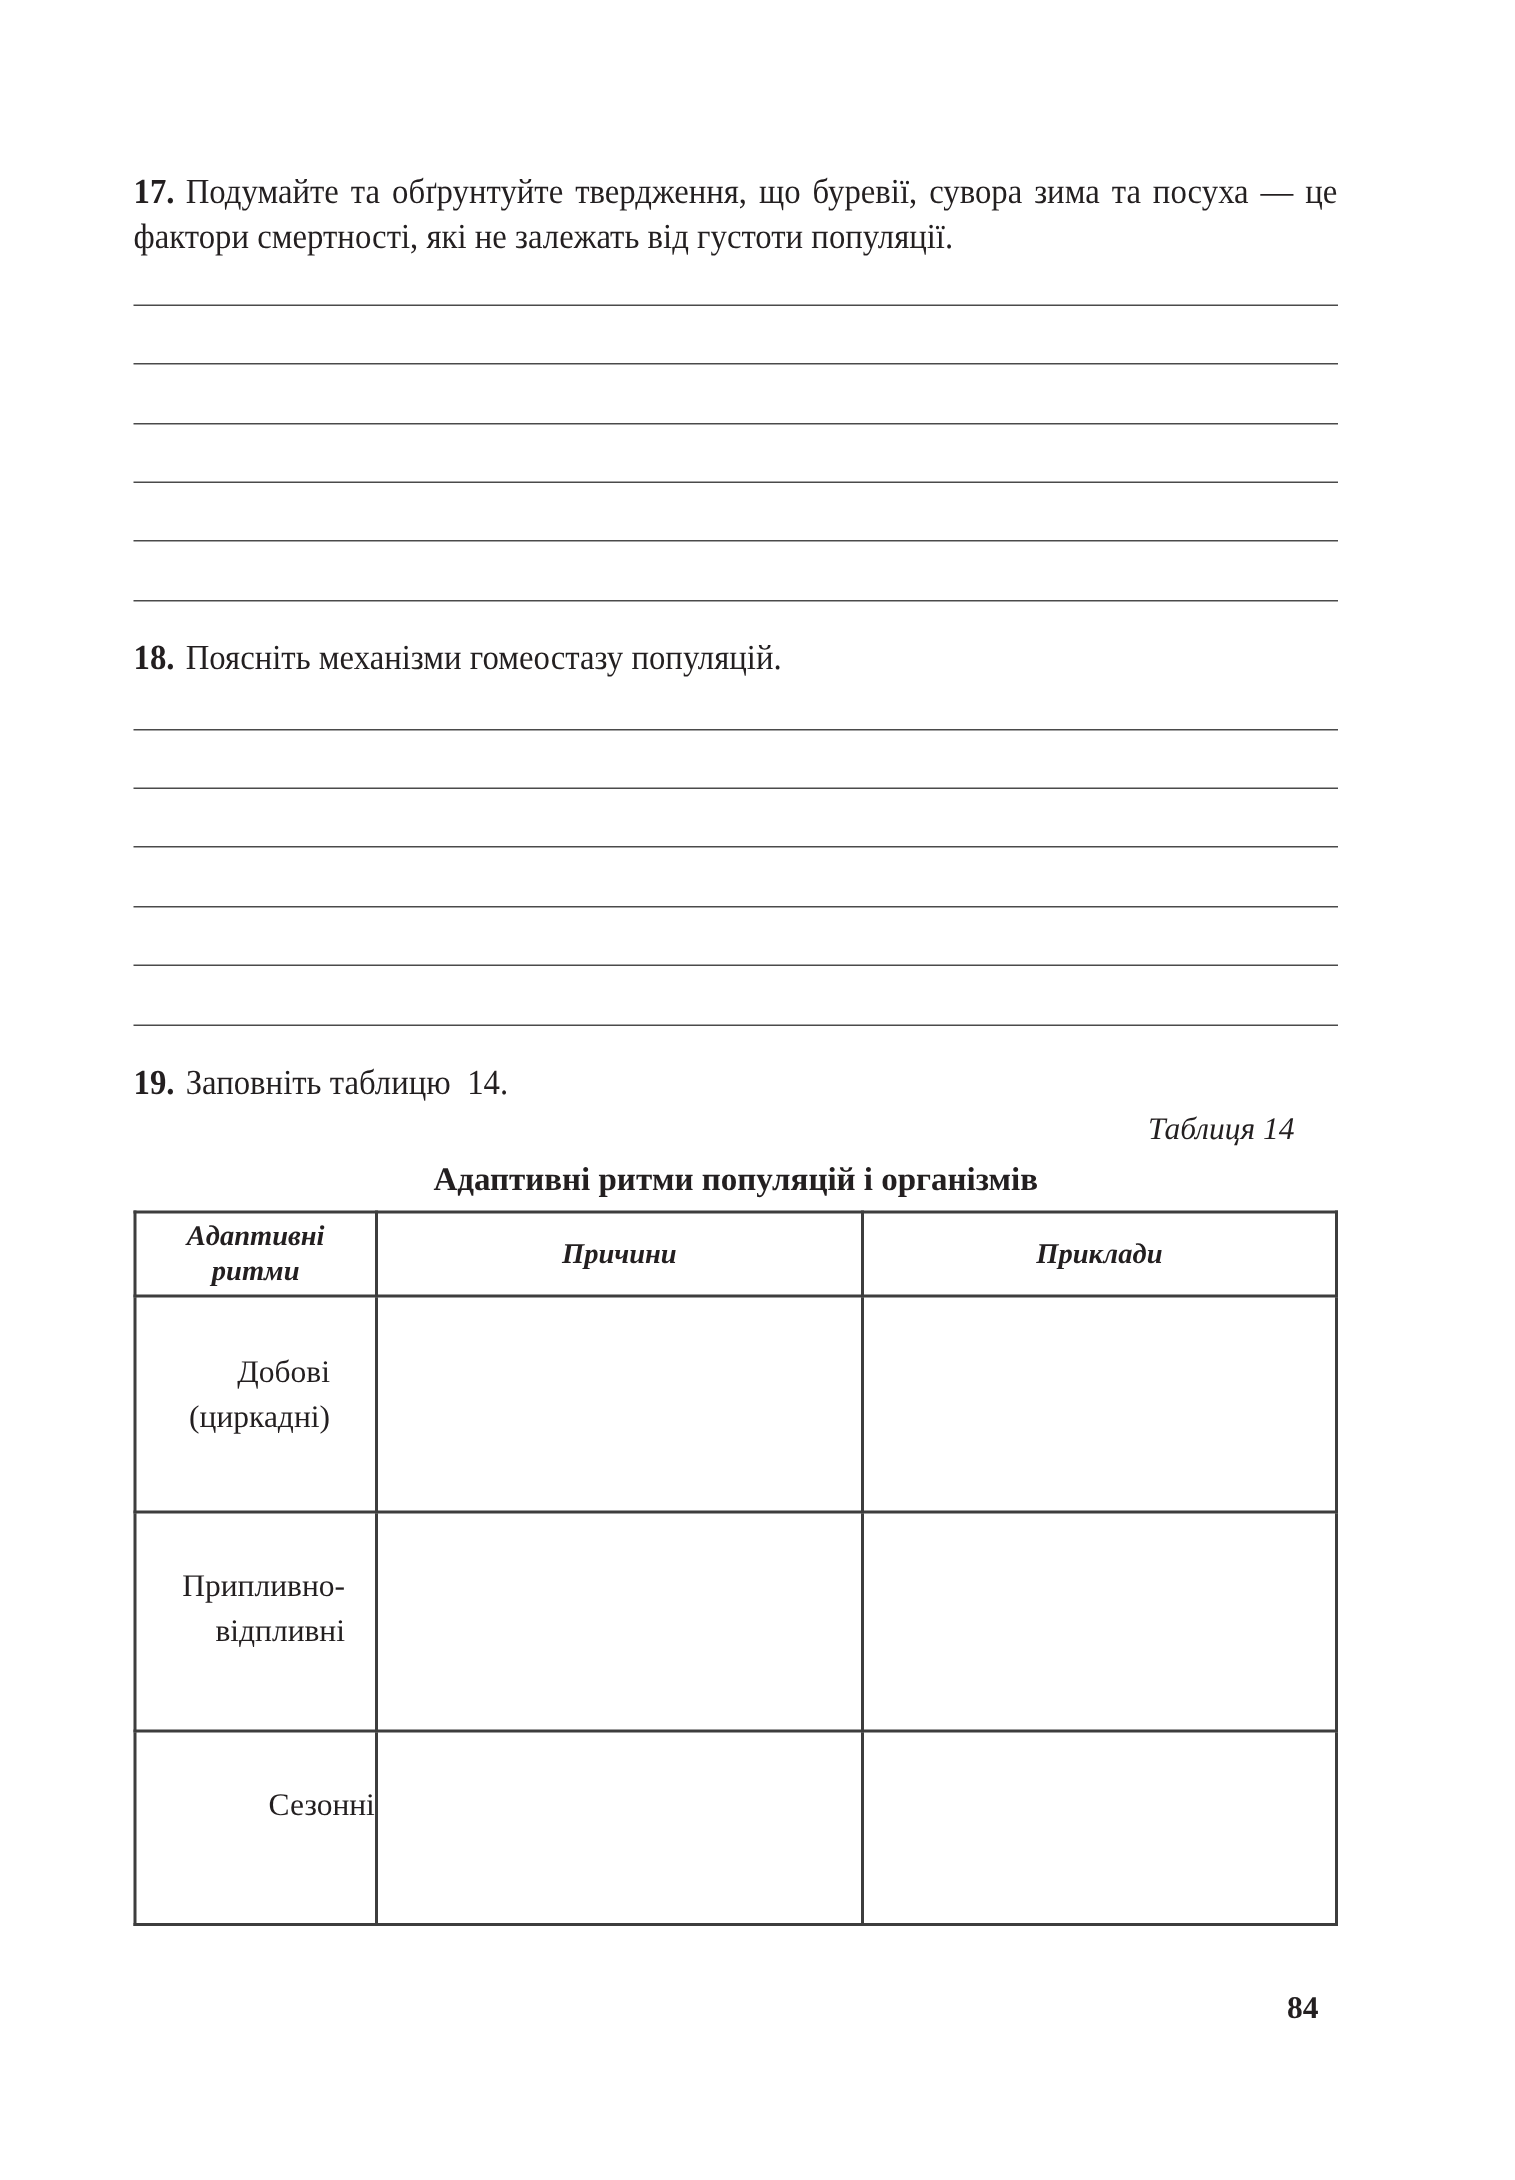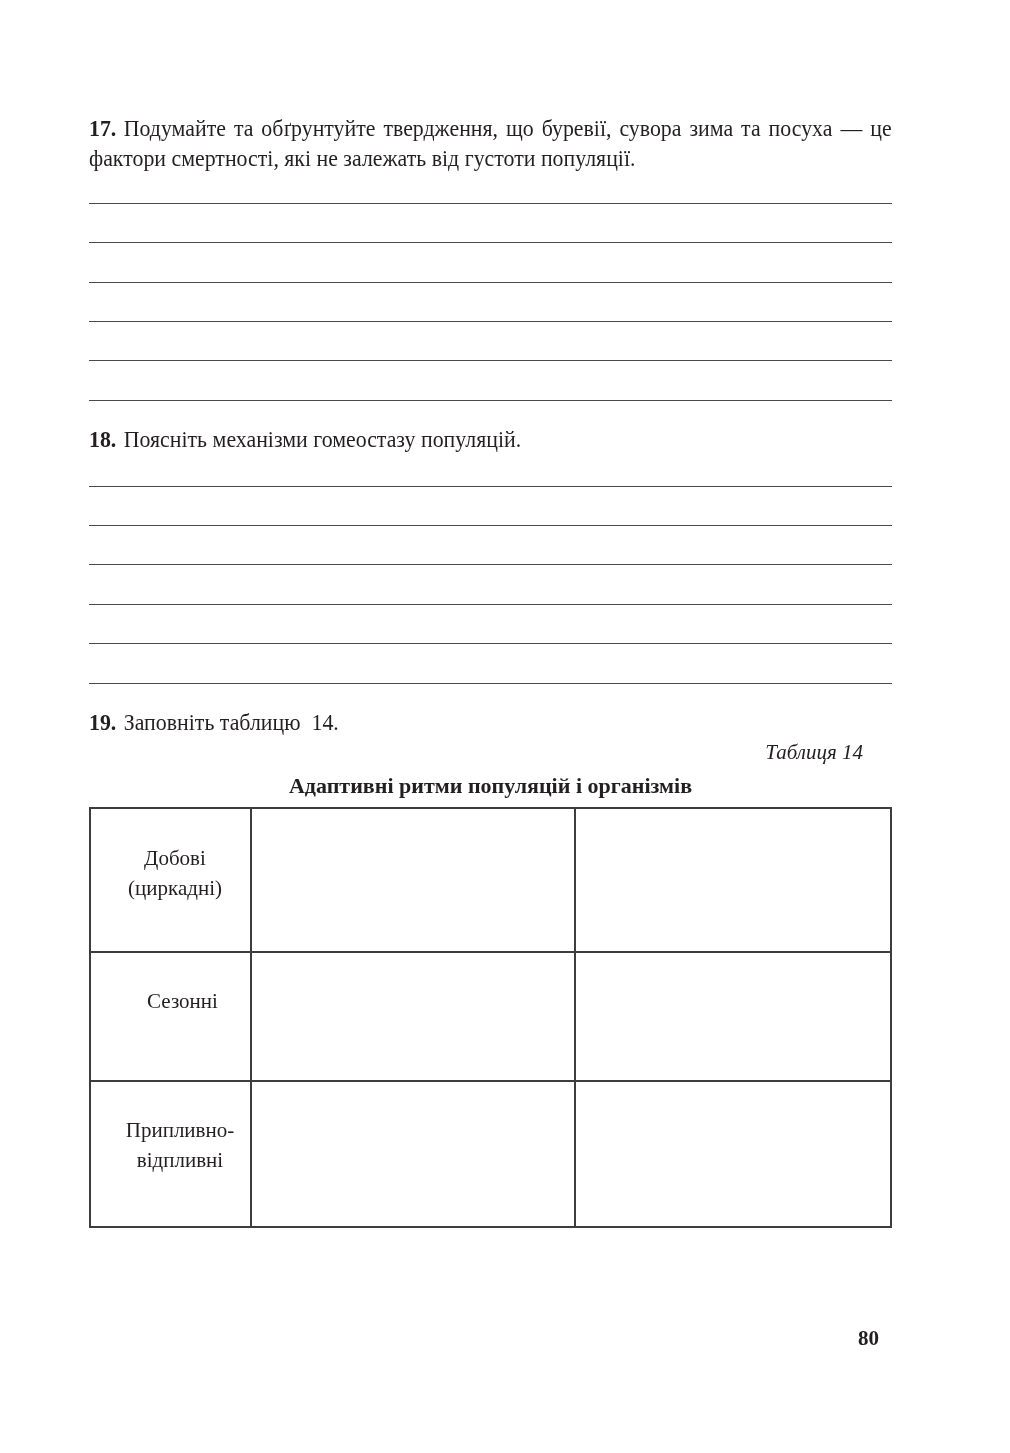--- a/index.html
+++ b/index.html
@@ -24,21 +24,21 @@
   table.t14 {
     position: absolute; left: 89px; top: 807px; width: 803px;
     border-collapse: collapse; font-family: "Liberation Serif", serif;
   }
   table.t14 td, table.t14 th { border: 2px solid #3d3d3d; padding: 0; }
   table.t14 th {
     height: 54px; font-style: italic; font-weight: bold; font-size: 19px; text-align: center;
     line-height: 23px;
   }
   table.t14 td.rowlabel {
-    font-size: 21px; line-height: 30px; vertical-align: top; padding-left: 24px; text-align: center;
+    font-size: 21px; line-height: 30px; vertical-align: top; padding-left: 9px; text-align: right;
   }
   .page-number {
     position: absolute; right: 117px; top: 1326px;
     font-family: "Liberation Serif", serif; font-weight: bold; font-size: 21px;
   }
 </style>
 </head>
 <body>
 
 <div class="page">
@@ -70,38 +70,43 @@
   <div class="table-caption">Таблиця 14</div>
   <div class="table-title">Адаптивні ритми популяцій і організмів</div>
 
   <table class="t14">
     <colgroup>
       <col style="width:161px;">
       <col style="width:325px;">
       <col style="width:317px;">
     </colgroup>
     <tbody>
+        <tr>
+      <th><span style="display:inline-block;width:110px;">Адаптивні ритми</span></th>
+      <th>Причини</th>
+      <th>Приклади</th>
+    </tr>
     <tr style="height:144px;">
       <td class="rowlabel">
             <div style="padding-top:34px;width:120px;">Добові (циркадні)</div>
+          </td>
+      <td></td>
+      <td></td>
+    </tr>
+    <tr style="height:146px;">
+      <td class="rowlabel">
+            <div style="padding-top:33px;width:130px;word-break:normal;">Припливно-відпливні</div>
           </td>
       <td></td>
       <td></td>
     </tr>
     <tr style="height:129px;">
       <td class="rowlabel">
             <div style="padding-top:33px;">Сезонні</div>
           </td>
       <td></td>
       <td></td>
     </tr>
-    <tr style="height:146px;">
-      <td class="rowlabel">
-            <div style="padding-top:33px;width:130px;word-break:normal;">Припливно-відпливні</div>
-          </td>
-      <td></td>
-      <td></td>
-    </tr>
   </tbody>
     </table>
 
-  <div class="page-number">80</div>
+  <div class="page-number">84</div>
 </div>
 
 </body></html>

